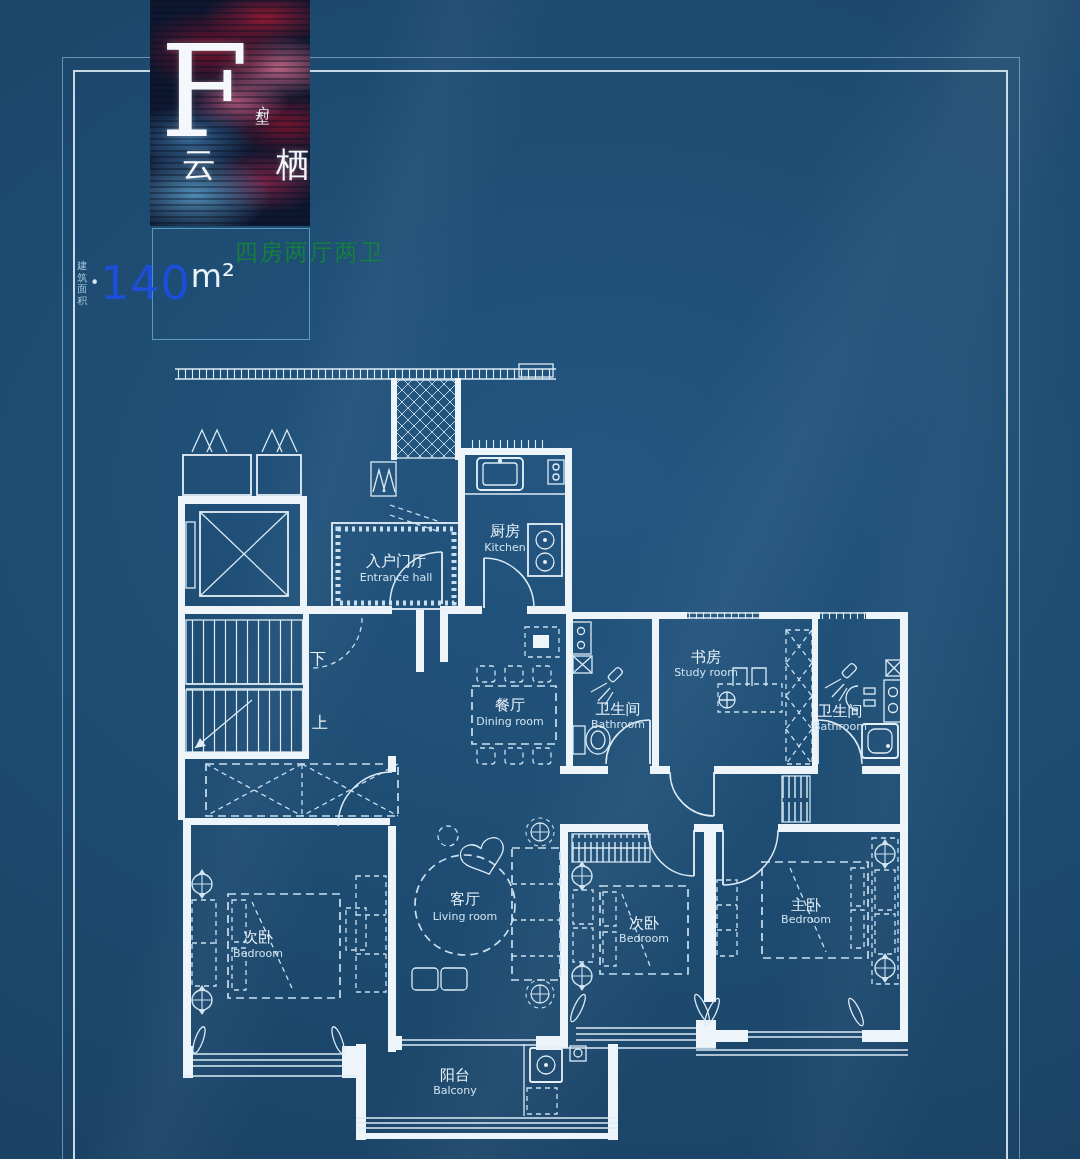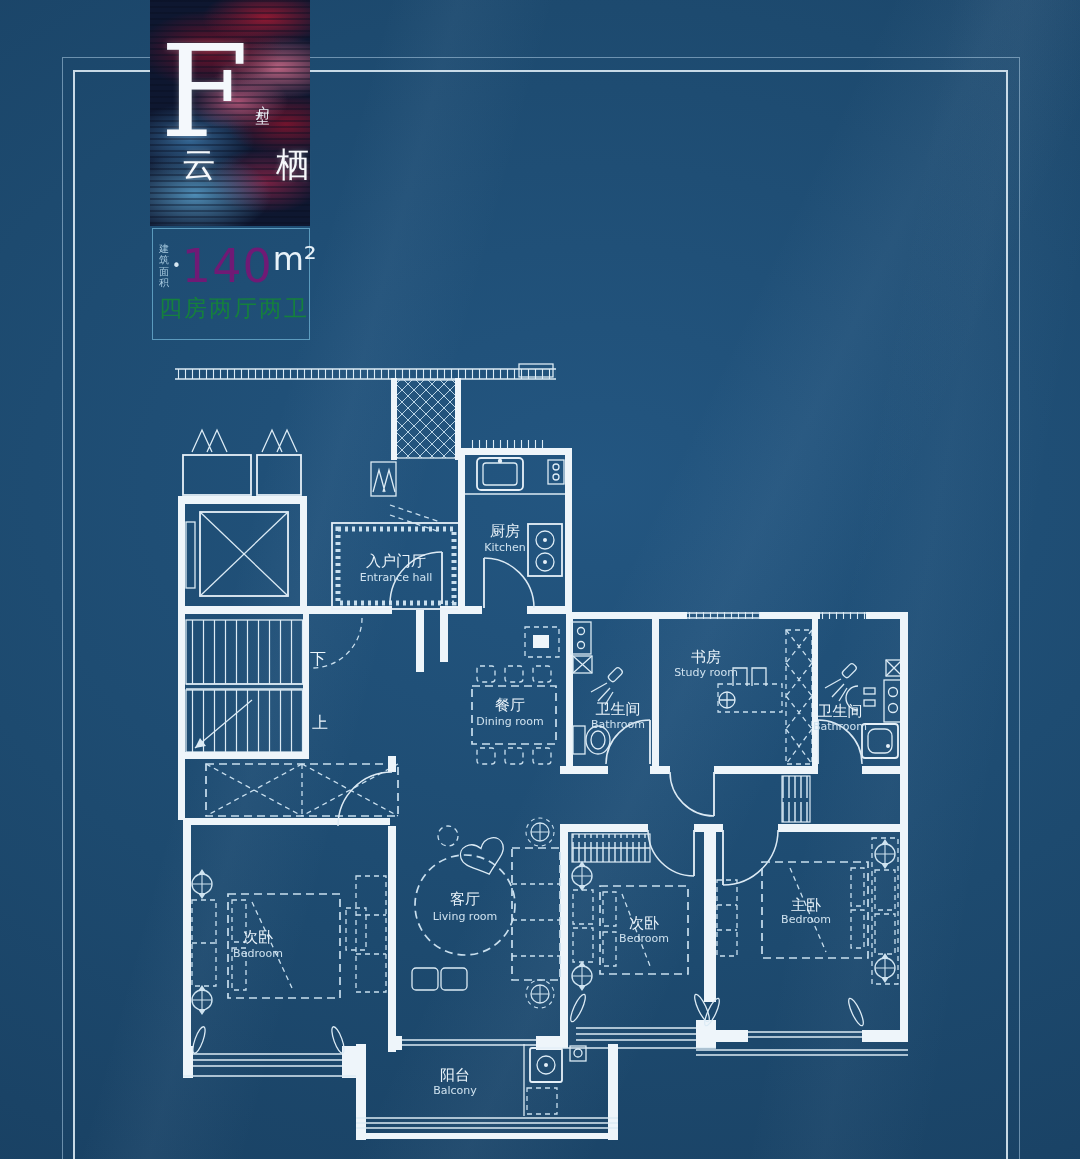--- a/index.html
+++ b/index.html
@@ -35,25 +35,25 @@
     font-family:"DejaVu Serif", serif;font-size:128px;line-height:1;color:#f4f8fc;
     text-shadow:0 0 6px rgba(255,255,255,.25);}
   .badge-caption{position:absolute;left:104px;top:94px;z-index:2;
     writing-mode:vertical-rl;letter-spacing:6px;font-size:14px;color:#e8eef5;}
   .badge-name{position:absolute;left:32px;top:142px;z-index:2;white-space:nowrap;
     font-family:"DejaVu Serif", serif;font-size:34px;color:#f6f9fc;letter-spacing:60px;
     text-shadow:0 0 5px rgba(255,255,255,.3);}
   
   .areabox{position:absolute;left:152px;top:228px;width:158px;height:112px;z-index:4;
     border:1px solid rgba(112,180,214,.75);box-sizing:border-box;
-    display:flex;flex-direction:column;justify-content:center;padding:4px 6px 6px 6px;}
+    display:flex;flex-direction:row;justify-content:center;padding:4px 6px 6px 6px;}
   .arearow1{display:flex;align-items:center;}
   .area-prefix{font-size:10px;line-height:1.15;color:#a9cbe0;text-align:center;}
   .area-dot{font-size:15px;color:#d6e7f2;margin:0 1px 0 3px;}
-  .area-value{font-size:46px;color:#701a75;line-height:1;letter-spacing:1px;}
+  .area-value{font-size:46px;color:#1d4ed8;line-height:1;letter-spacing:1px;}
   .area-unit{font-size:32px;color:#e8f2f9;margin-top:-14px;}
   .arearow2{font-size:23px;color:#15803d;letter-spacing:2px;margin-top:4px;white-space:nowrap;}
   
   svg.plan{position:absolute;left:0;top:0;z-index:3;}
   .w{fill:#eef5fa;stroke:none;}
   .t{stroke:#e6f0f8;stroke-width:1.8;fill:none;}
   .t2{stroke:#dcebf5;stroke-width:1.3;fill:none;}
   .d{stroke:#c9dfee;stroke-width:1.7;fill:none;stroke-dasharray:8 5;}
   .d2{stroke:#c9dfee;stroke-width:1.3;fill:none;stroke-dasharray:5 4;}
   .arc{stroke:#dceaf4;stroke-width:1.5;fill:none;}

